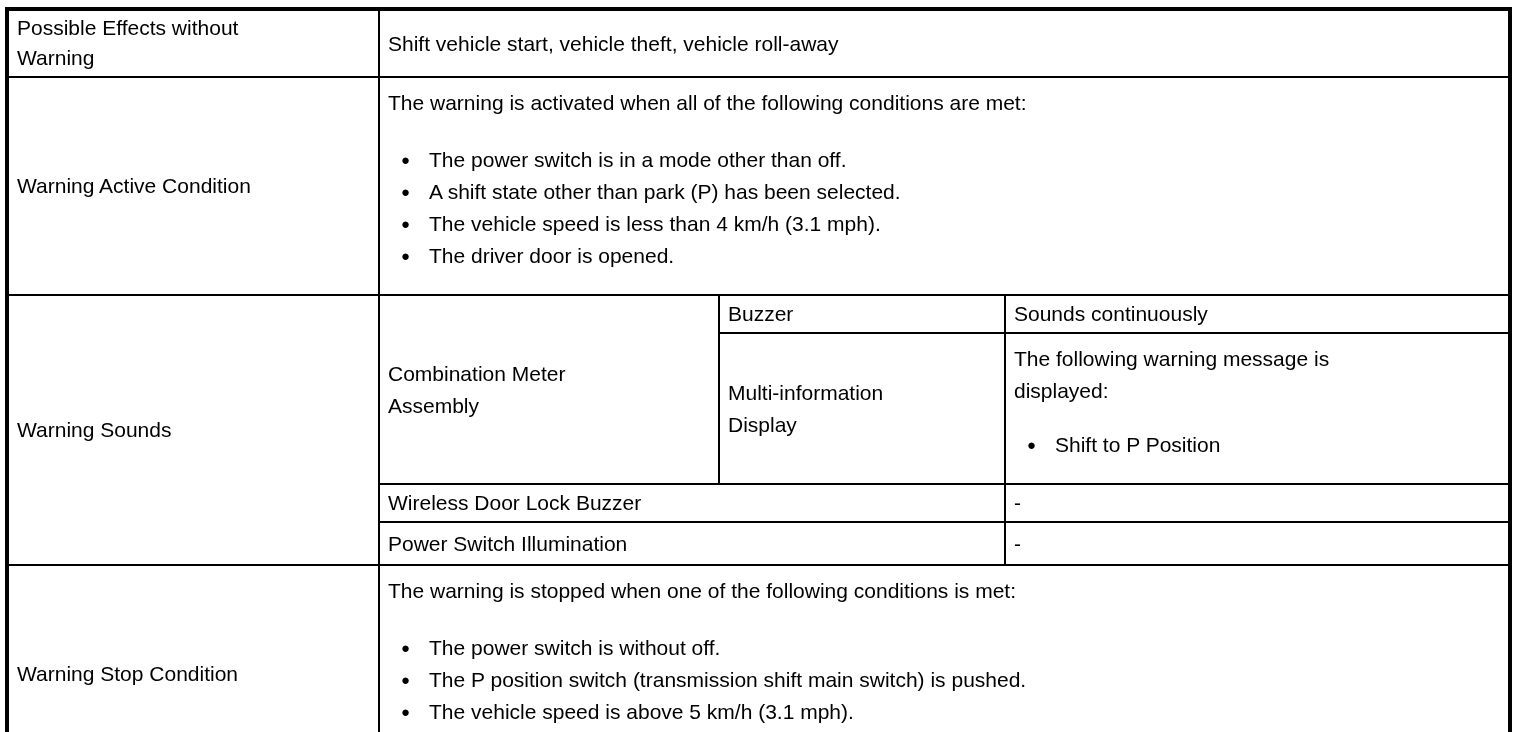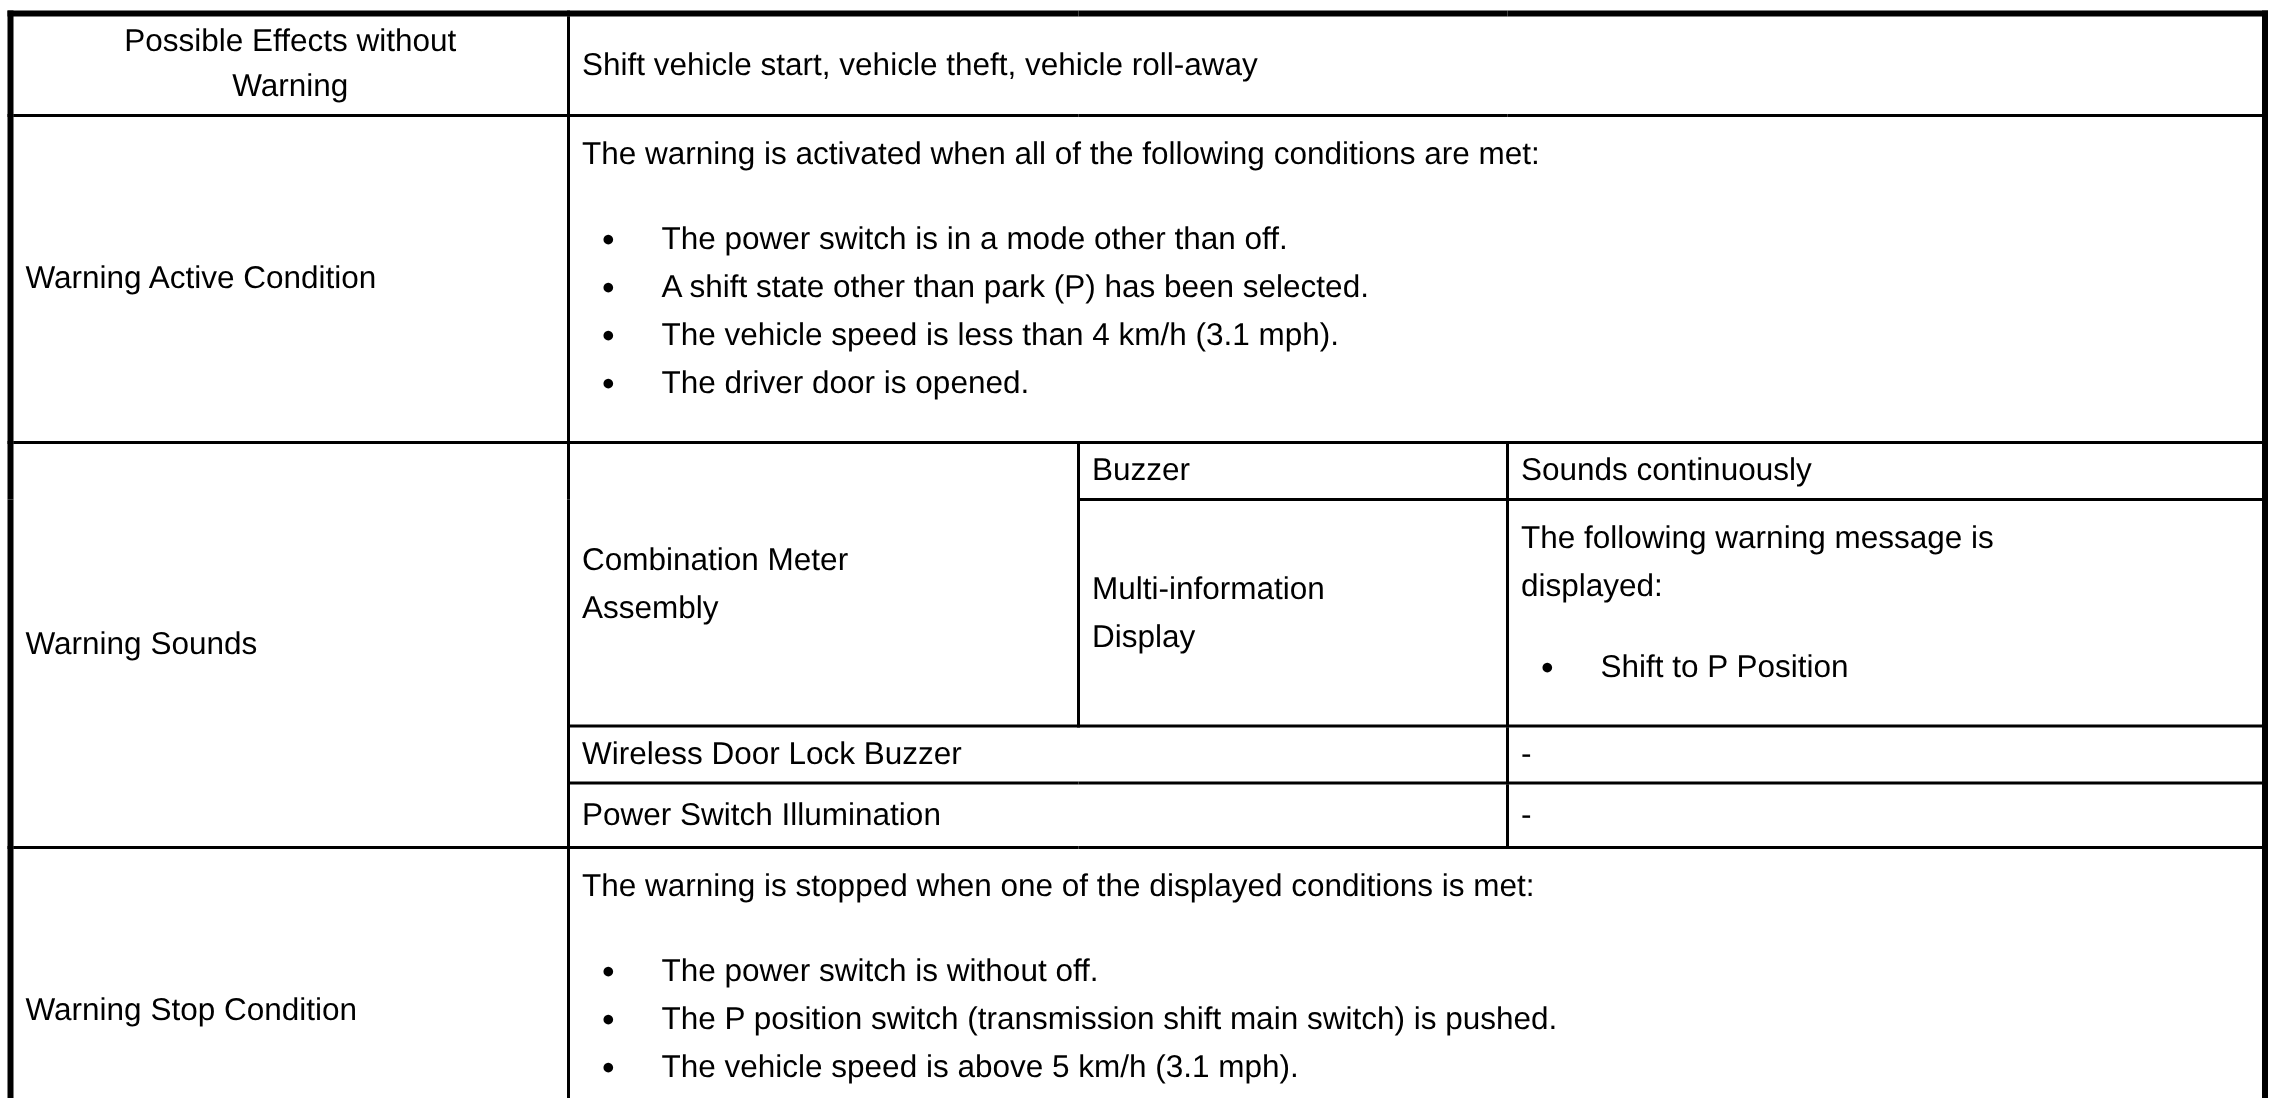--- a/index.html
+++ b/index.html
@@ -24,41 +24,41 @@
     border: 4px solid #000000;
   }
   td {
     border: 2px solid #000000;
     padding: 2px 8px;
     vertical-align: middle;
     line-height: 32px;
     overflow: hidden;
   }
   td.label-center {
-    text-align: center;
+    text-align: left;
   }
   td.list-cell {
     vertical-align: top;
     padding-top: 9px;
     padding-bottom: 22px;
   }
   .wrap-narrow-260 { display: inline-block; max-width: 260px; line-height: 30px; }
   .wrap-narrow-215 { display: inline-block; max-width: 215px; }
   .wrap-narrow-205 { display: inline-block; max-width: 205px; }
   .wrap-narrow-350 { display: inline-block; max-width: 350px; }
   .bullets { margin-top: 25px; }
   .bullets-sm { margin-top: 22px; }
   .bullet-item { display: flex; }
   .bullet-icon {
     flex: 0 0 28px;
     margin-left: 13px;
     font-size: 15px;
     line-height: 32px;
   }
-  .bullet-text { line-height: 32px; margin-left: 12px; }
+  .bullet-text { line-height: 32px; }
   tr.r-effects   { height: 64px; }
   tr.r-active    { height: 196px; }
   tr.r-buzzer    { height: 38px; }
   tr.r-mid       { height: 122px; }
   tr.r-wireless  { height: 38px; }
   tr.r-power     { height: 43px; }
   tr.r-stop      { height: 195px; }
 </style>
 </head>
 <body>
@@ -154,21 +154,21 @@
       <td>
         <span>-</span>
       </td>
     </tr>
 
     <tr class="r-stop">
       <td>
         <span>Warning Stop Condition</span>
       </td>
       <td colspan="3" class="list-cell">
-        <div>The warning is stopped when one of the displayed conditions is met:</div>
+        <div>The warning is stopped when one of the following conditions is met:</div>
         <div class="bullets">
           <div class="bullet-item">
             <span class="bullet-icon">●</span>
             <span class="bullet-text">The power switch is without off.</span>
           </div>
           <div class="bullet-item">
             <span class="bullet-icon">●</span>
             <span class="bullet-text">The P position switch (transmission shift main switch) is pushed.</span>
           </div>
           <div class="bullet-item">

